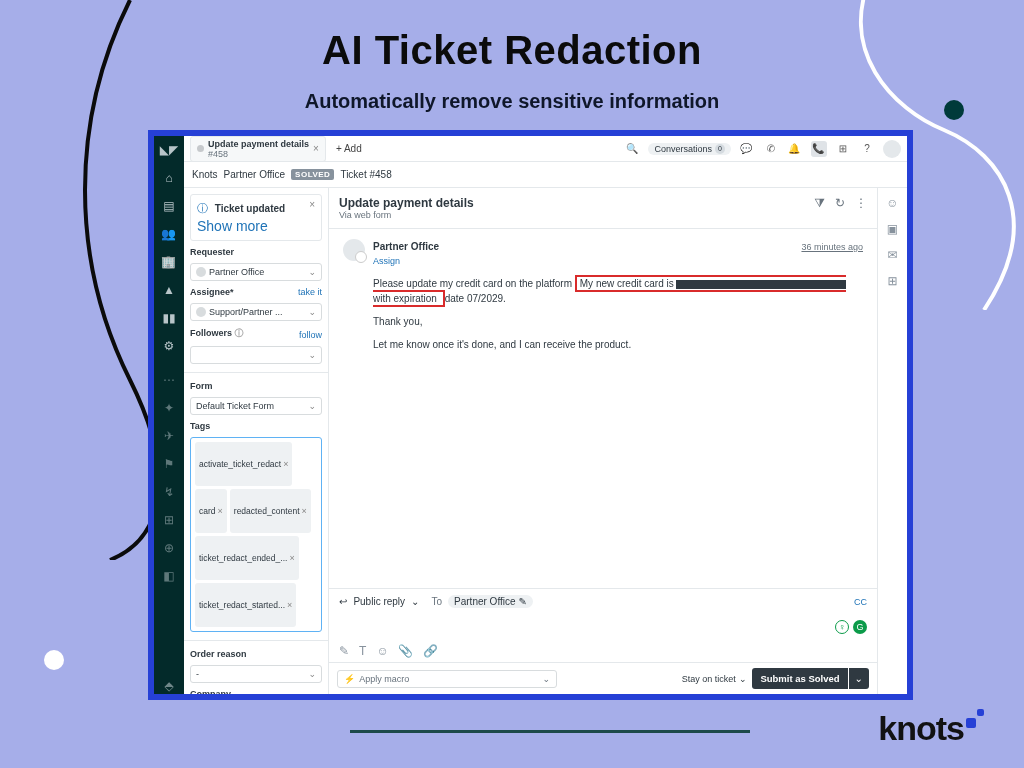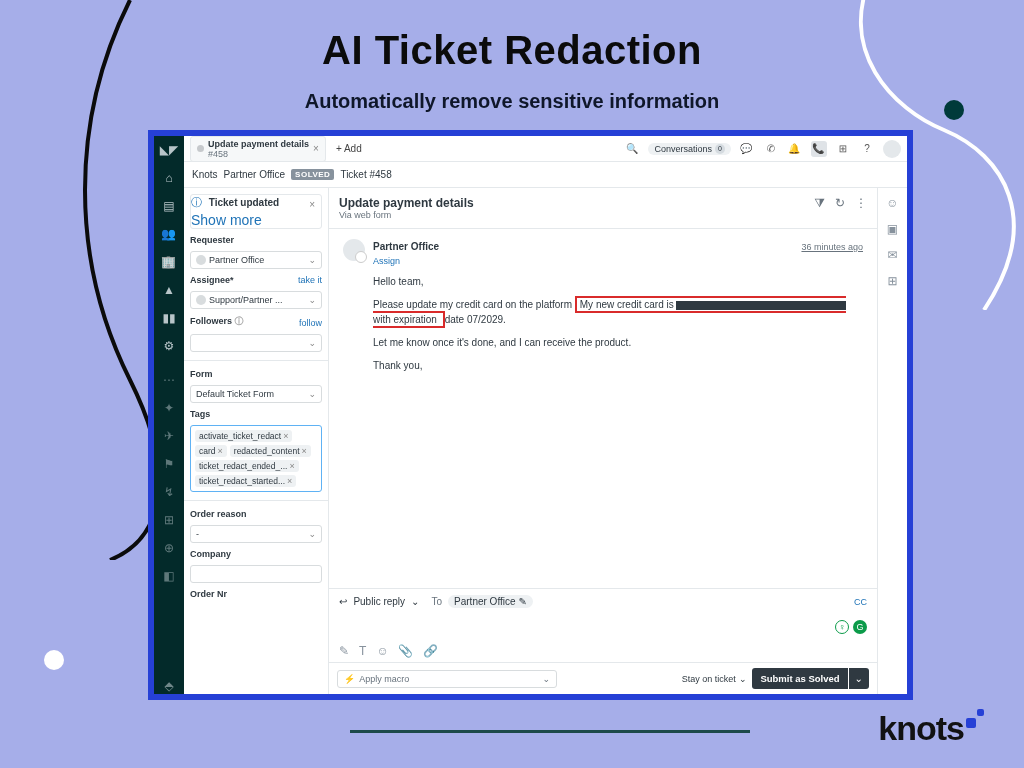--- a/index.html
+++ b/index.html
@@ -28,43 +28,43 @@
   .tb-right { margin-left:auto; display:flex; align-items:center; gap:8px; }
   .pill { background:#eef1f3; border-radius:10px; padding:1px 6px; font-size:9px; display:flex; align-items:center; gap:3px;}
   .pill .cnt { background:#d5dbe0; border-radius:50%; width:10px;height:10px; font-size:7px; display:flex;align-items:center;justify-content:center;}
   .ticon { width:16px; height:16px; display:flex; align-items:center; justify-content:center; color:#555; border-radius:3px; }
   .ticon.ph { background:#dfe3e7; }
   .avatar { width:18px;height:18px;border-radius:50%;background:#e4e8eb; }
   .crumbs { height:26px; border-bottom:1px solid #e4e8eb; display:flex; align-items:center; gap:6px; padding:0 8px; font-size:10px;}
   .badge-solved { background:#87929d; color:#fff; font-size:8px; font-weight:700; padding:1px 4px; border-radius:2px; letter-spacing:.5px;}
   .workspace { flex:1; display:flex; min-height:0; }
   .sidepanel { width:145px; border-right:1px solid #e4e8eb; padding:6px; display:flex; flex-direction:column; gap:6px; overflow:hidden; }
-  .alert { border:1px solid #e4e8eb; border-radius:3px; padding:0; position:relative; }
+  .alert { border:1px solid #e4e8eb; border-radius:3px; padding:6px; position:relative; }
   .alert .ai { color:#1f73b7; font-size:11px; margin-right:4px;}
   .alert .close { position:absolute; top:4px; right:6px; color:#888; font-size:10px;}
   .alert .more { color:#1f73b7; font-size:14px; margin-top:2px; display:block;}
   .flabel { font-size:9px; font-weight:700; display:flex; justify-content:space-between; align-items:flex-end;}
   .flabel .link { color:#1f73b7; font-weight:400; font-size:9px;}
   .sel { border:1px solid #d8dcde; border-radius:3px; padding:3px 5px; font-size:9px; display:flex; align-items:center; gap:3px; color:#2f3941; background:#fff;}
   .sel .chev { margin-left:auto; color:#888;}
   .sel .av { width:10px;height:10px;border-radius:50%;background:#d8dcde;display:inline-block;}
   .tags { border:1px solid #5fb2f4; border-radius:3px; padding:4px; display:flex; flex-wrap:wrap; gap:3px;}
-  .tag { background:#eef1f3; border-radius:3px; padding:1px 4px; font-size:8.5px; display:flex; align-items:center; gap:2px;}
+  .tag { background:#eef1f3; border-radius:3px; padding:17px 4px; font-size:8.5px; display:flex; align-items:center; gap:2px;}
   .tag .x { color:#888; font-size:9px;}
   .content { flex:1; display:flex; flex-direction:column; min-width:0; }
   .chead { display:flex; align-items:flex-start; padding:8px 10px; border-bottom:1px solid #e4e8eb;}
   .chead .titleblk .t { font-size:12px; font-weight:700;}
   .chead .titleblk .sub { font-size:9px; color:#68737d;}
   .chead .hicons { margin-left:auto; display:flex; gap:10px; color:#68737d; font-size:12px;}
   .msg { padding:10px 14px; display:flex; gap:8px; }
   .msg .mav { width:22px;height:22px;border-radius:50%;background:#e4e8eb; position:relative;}
   .msg .mav::after { content:''; position:absolute; bottom:-2px; right:-2px; width:10px;height:10px;border-radius:50%;background:#fff; border:1px solid #ccc;}
   .msg .body { flex:1; font-size:10px; line-height:1.5; color:#2f3941;}
   .msg .mname { font-weight:700; font-size:10px;}
-  .msg .assign { color:#1f73b7; font-size:9px; display:block; margin-bottom:6px;}
+  .msg .assign { color:#1f73b7; font-size:9px; display:block; }
   .msg .time { font-size:9px; color:#68737d;text-decoration:underline;}
   .redbox { border:2px solid #d92b2b; padding:1px 3px; display:inline;}
   .blackout { display:inline-block; background:#2f3941; width:170px; height:9px; vertical-align:middle;}
   .reply { border-top:1px solid #e4e8eb; padding:6px 10px; display:flex; align-items:center; gap:6px; font-size:10px;}
   .chip { background:#eef1f3; border-radius:10px; padding:1px 6px; display:flex; align-items:center; gap:3px;}
   .reply .cc { margin-left:auto; color:#1f73b7; font-size:9px;}
   .composer { padding:6px 10px 0 10px; }
   .comp-icons { display:flex; justify-content:flex-end; gap:4px; margin-bottom:6px;}
   .gdot { width:14px;height:14px;border-radius:50%;background:#0c9b4a;color:#fff;font-size:9px;display:flex;align-items:center;justify-content:center;}
   .gdot.w { background:#fff; border:1px solid #0c9b4a; color:#0c9b4a;}
@@ -262,32 +262,31 @@
           </div>
 
           <div class="msg">
             <div class="mav"></div>
             <div class="body">
               <div style="display:flex;align-items:baseline;">
                 <span class="mname">Partner Office</span>
                 <span class="time" style="margin-left:auto">36 minutes ago</span>
               </div>
               <span class="assign">Assign</span>
-              <p>Hello team,</p>
               <p style="margin-top:8px">
                 <span>Please update my credit card on the platform</span>
                 <span class="redbox">
                   <span>My new credit card is</span>
                   <span class="blackout"></span>
                   <span>with expiration</span>
                 </span>
                 <span>date 07/2029.</span>
               </p>
+              <p style="margin-top:8px">Thank you,</p>
               <p style="margin-top:8px">Let me know once it's done, and I can receive the product.</p>
-              <p style="margin-top:8px">Thank you,</p>
             </div>
           </div>
 
           <div style="flex:1"></div>
 
           <div class="reply">
             <span>↩</span>
             <span>Public reply</span>
             <span>⌄</span>
             <span style="color:#68737d;margin-left:6px">To</span>

